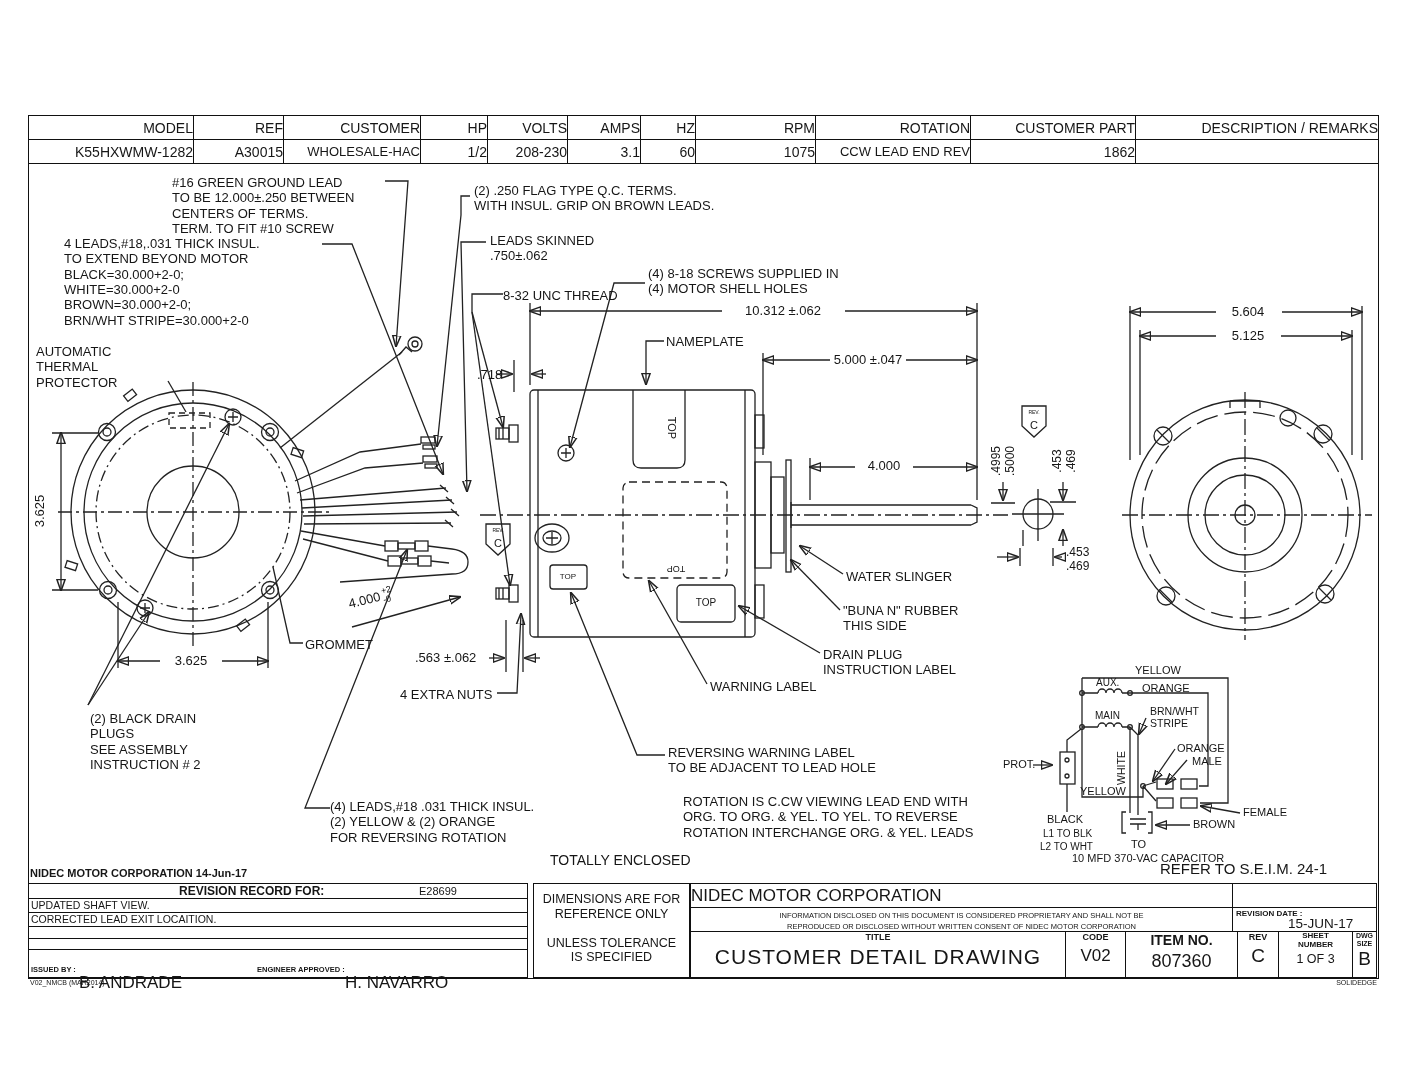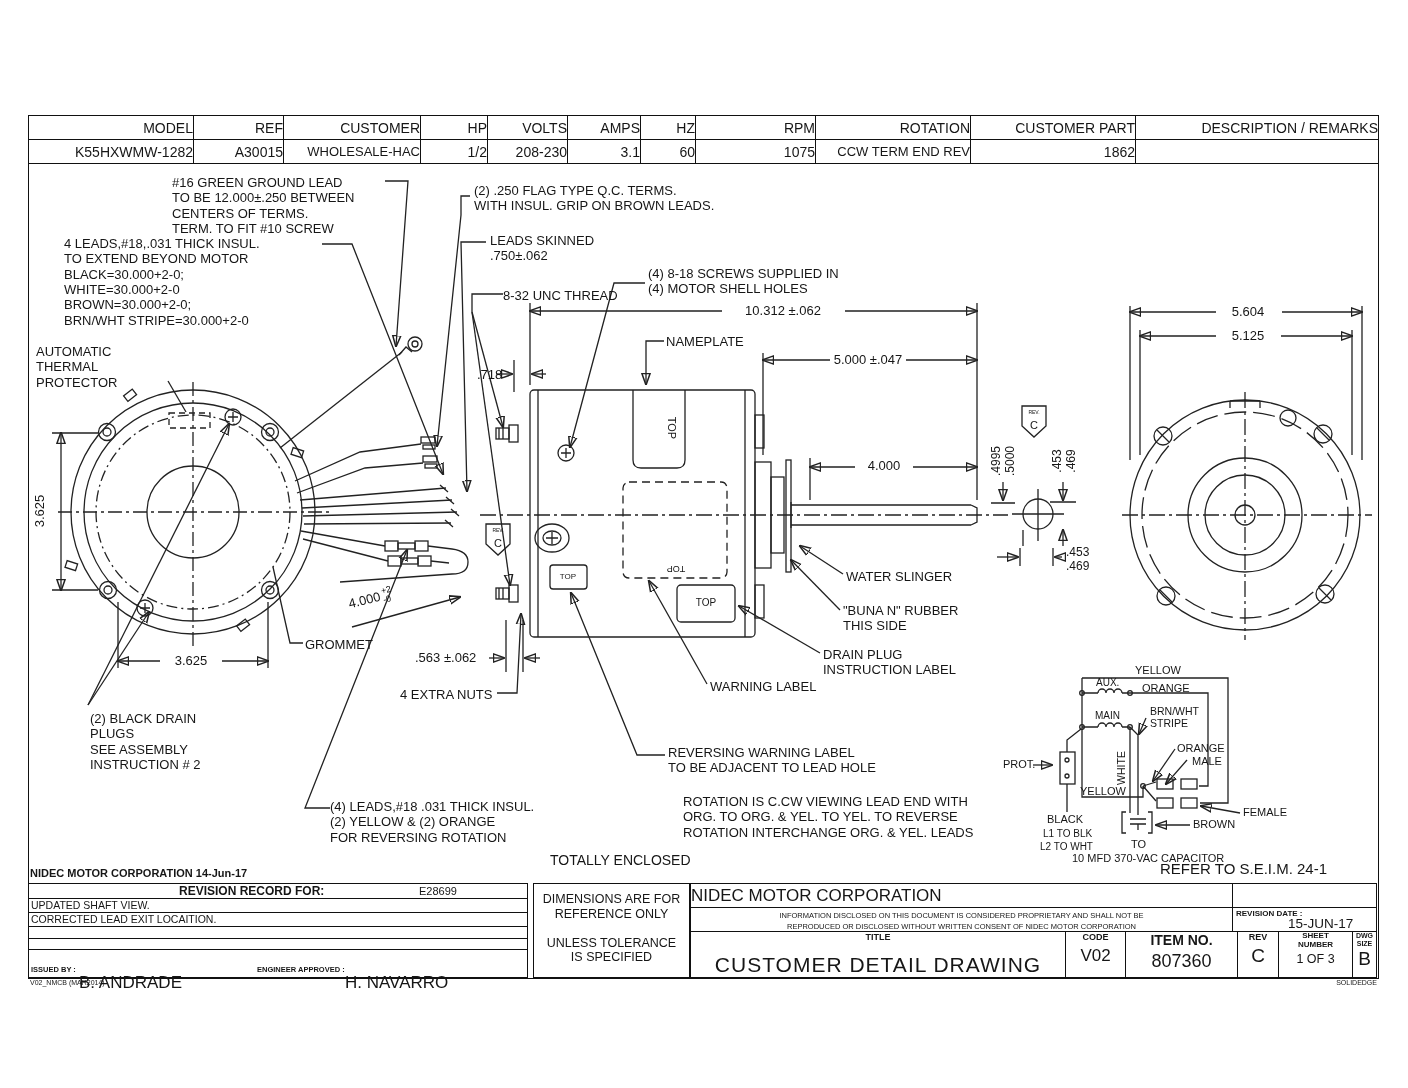--- a/index.html
+++ b/index.html
@@ -61,21 +61,21 @@
     </tr>
     <tr>
       <td>K55HXWMW-1282</td>
       <td>A30015</td>
       <td style="font-size:13px">WHOLESALE-HAC</td>
       <td>1/2</td>
       <td>208-230</td>
       <td>3.1</td>
       <td>60</td>
       <td>1075</td>
-      <td style="font-size:13px">CCW TERM END REV</td>
+      <td style="font-size:13px">CCW LEAD END REV</td>
       <td>1862</td>
       <td></td>
     </tr>
   </tbody>
     </table>
 
   <svg class="art" width="1408" height="1088" viewBox="0 0 1408 1088">
     <defs>
       <marker id="ar" viewBox="0 0 10 10" refX="9" refY="5" markerWidth="9" markerHeight="9" orient="auto-start-reverse">
         <path d="M0 1.5 L10 5 L0 8.5 z" fill="#222" stroke="none"></path>
@@ -430,21 +430,21 @@
       </div>
       <div style="flex:1;position:relative">
         <div style="position:absolute;left:0;right:0;top:23px;border-top:1.5px solid #111;"></div>
         <span class="lbl" style="left:3px;top:25px;font-size:8px;font-weight:bold">REVISION DATE :</span>
         <span class="lbl" style="left:55px;top:32px;font-size:13.5px">15-JUN-17</span>
       </div>
     </div>
     <div style="display:flex;height:46px;">
       <div style="width:374px;border-right:1.5px solid #111;position:relative">
         <div style="text-align:center;font-size:9px;font-weight:bold">TITLE</div>
-        <div style="text-align:center;font-size:21px;letter-spacing:1px;margin-top:11px">CUSTOMER  DETAIL  DRAWING</div>
+        <div style="text-align:center;font-size:21px;letter-spacing:1px;margin-top:3px">CUSTOMER  DETAIL  DRAWING</div>
       </div>
       <div style="width:59px;border-right:1.5px solid #111;text-align:center">
         <div style="font-size:9px;font-weight:bold">CODE</div>
         <div style="font-size:17px;margin-top:4px">V02</div>
       </div>
       <div style="width:111px;border-right:1.5px solid #111;text-align:center">
         <div style="font-size:14px;font-weight:bold">ITEM NO.</div>
         <div style="font-size:18px;margin-top:3px">807360</div>
       </div>
       <div style="width:40px;border-right:1.5px solid #111;text-align:center">

